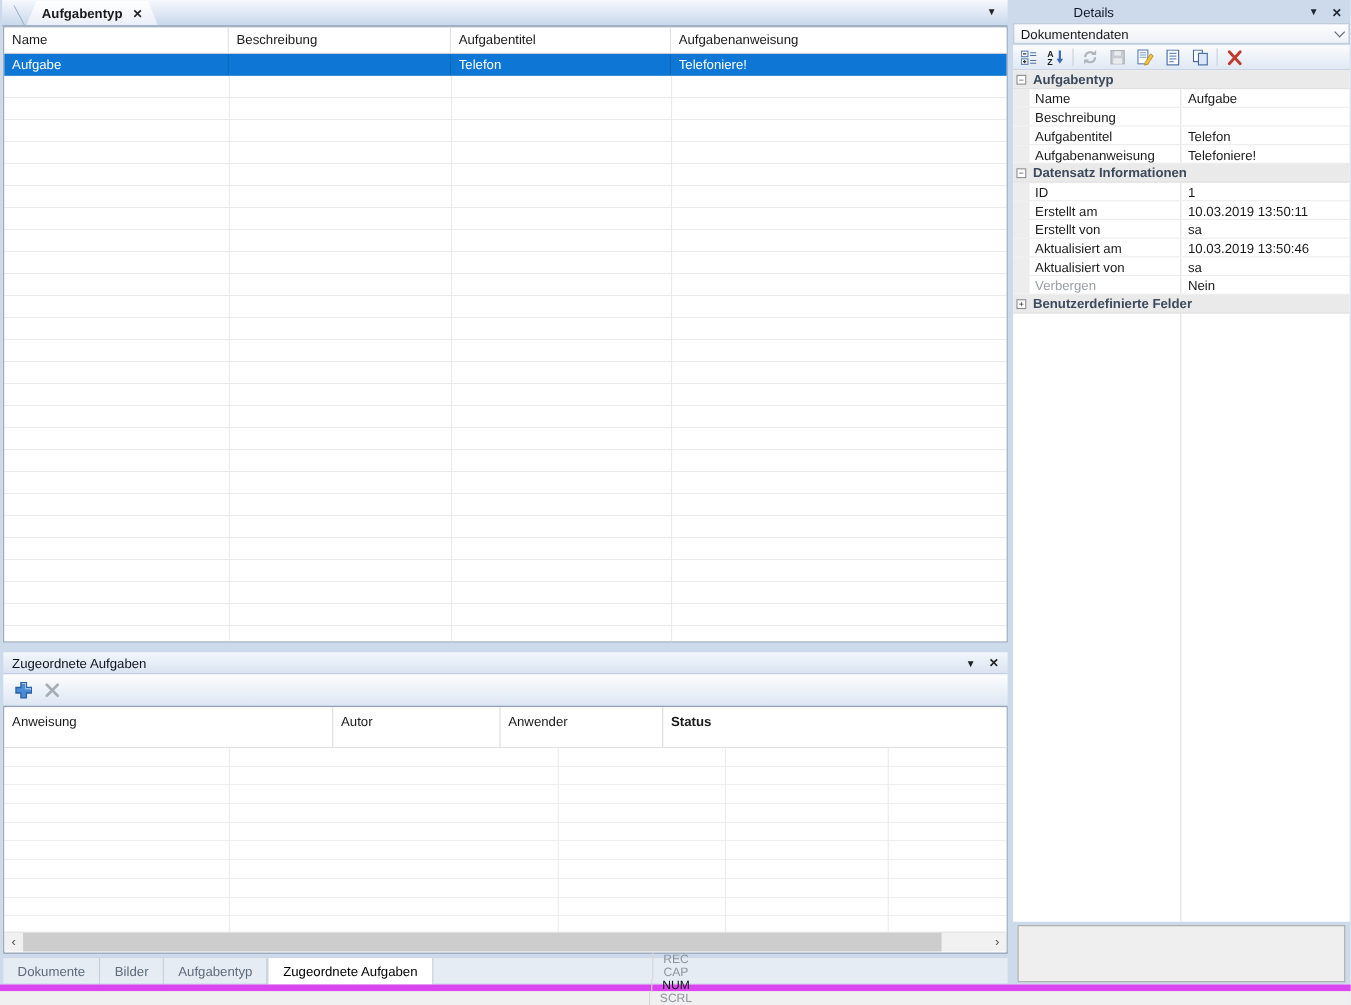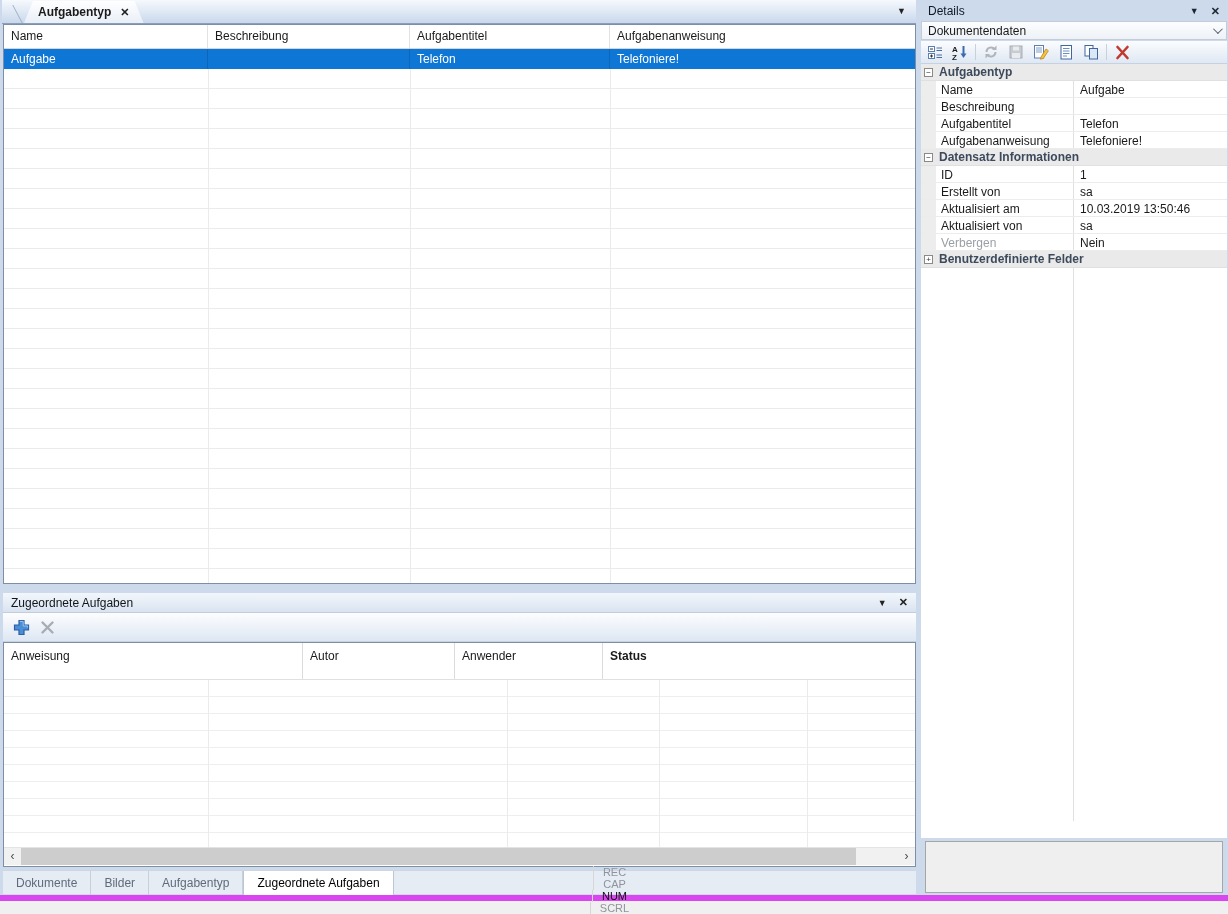--- a/index.html
+++ b/index.html
@@ -65,21 +65,21 @@
   
   #statusbar { position:absolute; left:0; top:895px; width:1228px; height:19px;
     background:#f0f0f0; border-top:6px solid #d946ef; display:flex; justify-content:flex-end; align-items:center;flex-direction:column; }
   .sb-item { font-size:11px; color:#8e949b; padding:0 9px; border-left:1px solid #d6d6d6; height:100%;
     display:flex; align-items:center; }
   .sb-item.active { color:#111; }
 
   
   #details-header { position:absolute; left:921px; top:2px; width:306px; height:18px;
     display:flex; align-items:center; padding:0 7px; color:#101826; }
-  #details-header .t { flex:1; }
+  #details-header .t { flex:1;margin-left:48px; }
   #details-header .tri { font-size:9px; color:#1c2631; margin-right:12px; }
   #details-header .xx { font-size:11px; font-weight:bold; color:#1c2631; }
   #details-combo { position:absolute; left:921px; top:21px; width:306px; height:19px;
     background:linear-gradient(#fcfdfe,#eef2f7); border:1px solid #c2cdd9;
     display:flex; align-items:center; padding:0 6px; }
   #details-combo .v { flex:1; }
   #details-combo .chev { width:7px; height:7px; border-right:1.4px solid #5a6572;
     border-bottom:1.4px solid #5a6572; transform:rotate(45deg) translateY(-2px); }
   #details-toolbar { position:absolute; left:921px; top:41px; width:306px; height:23px;
     background:linear-gradient(#fbfcfe,#dfe8f3); border-bottom:1px solid #c6d2e0;
@@ -297,20 +297,25 @@
       <span class="pg-box">−</span>
       <span>Datensatz Informationen</span>
     </div>
     <div class="pg-row">
       <div class="pg-gutter"></div>
       <div class="pg-label">ID</div>
       <div class="pg-value">1</div>
     </div>
     <div class="pg-row">
       <div class="pg-gutter"></div>
+      <div class="pg-label">Erstellt am</div>
+      <div class="pg-value">10.03.2019 13:50:11</div>
+    </div>
+    <div class="pg-row">
+      <div class="pg-gutter"></div>
       <div class="pg-label">Erstellt von</div>
       <div class="pg-value">sa</div>
     </div>
     <div class="pg-row">
       <div class="pg-gutter"></div>
       <div class="pg-label">Aktualisiert am</div>
       <div class="pg-value">10.03.2019 13:50:46</div>
     </div>
     <div class="pg-row">
       <div class="pg-gutter"></div>

